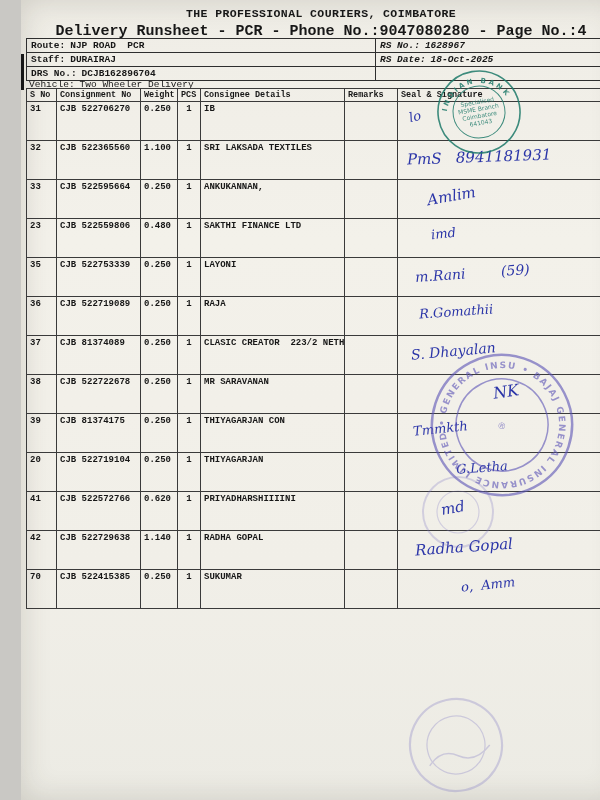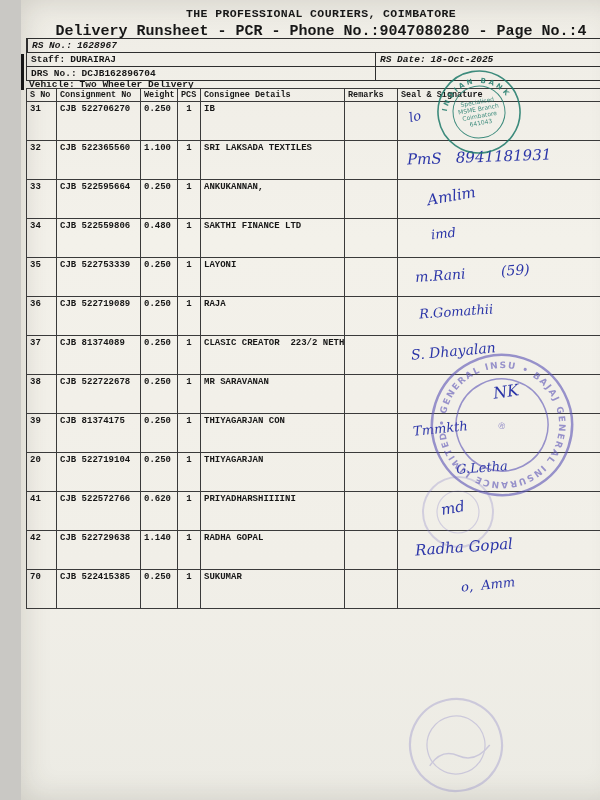--- a/index.html
+++ b/index.html
@@ -15,21 +15,21 @@
     font-size:11.5px; font-weight:bold; letter-spacing:0.4px; }
   .subtitle { position:absolute; top:23px; left:0; right:0; text-align:center;
     font-size:15px; font-weight:bold; }
   .info-box { position:absolute; left:5px; top:38px; width:586px;
     border:1px solid #2e2e2e; font-size:9.5px; font-weight:bold; }
   .info-row { display:flex; border-bottom:1px solid #2e2e2e; }
   .info-row:last-child { border-bottom:none;justify-content:center; }
   .cell-l { width:340px; padding:1px 4px; white-space:pre; }
   .cell-r { flex:1; border-left:1px solid #2e2e2e; padding:1px 4px; white-space:pre;font-style:italic; }
   .lbl { margin-right:5px; }
-  .vehicle { position:absolute; left:8px; top:79px; font-size:9.5px; font-weight:bold; }
+  .vehicle { position:absolute; left:8px; top:79px; font-size:9.5px; font-weight:normal; }
   .edge-mark { position:absolute; left:0; top:54px; width:3px; height:36px; background:#161616; }
 
   table.runsheet { position:absolute; left:5px; top:88px; width:590px;
     border-collapse:collapse; table-layout:fixed; font-size:9px; font-weight:bold; }
   .runsheet th, .runsheet td { border:1px solid #3a3a3a; vertical-align:top;
     text-align:left; overflow:hidden; }
   .runsheet th { font-size:8.5px; padding:1px 3px; height:9px;font-family:Liberation Mono, monospace; }
   .runsheet td { padding:2px 3px; height:34px; white-space:pre; }
   td.c-pcs { text-align:center; }
 
@@ -62,20 +62,21 @@
 
 <div class="page">
 
   <div class="title">THE PROFESSIONAL COURIERS, COIMBATORE</div>
   <div class="subtitle">Delivery Runsheet - PCR - Phone No.:9047080280 - Page No.:4</div>
 
   <div class="edge-mark"></div>
 
   <div class="info-box">
     <div class="info-row">
+      <div class="cell-l"><span class="lbl">Route:</span><span>NJP ROAD  PCR</span></div>
       <div class="cell-r"><span class="lbl">RS No.:</span><span>1628967</span></div>
     </div>
     <div class="info-row">
       <div class="cell-l"><span class="lbl">Staff:</span><span>DURAIRAJ</span></div>
       <div class="cell-r"><span class="lbl">RS Date:</span><span>18-Oct-2025</span></div>
     </div>
     <div class="info-row">
       <div class="cell-l"><span class="lbl">DRS No.:</span><span>DCJB162896704</span></div>
       <div class="cell-r"></div>
     </div>
@@ -129,21 +130,21 @@
       <td class="c-sno">33</td>
       <td class="c-con">CJB 522595664</td>
       <td class="c-wt">0.250</td>
       <td class="c-pcs">1</td>
       <td class="c-cons">ANKUKANNAN,</td>
       <td class="c-rem"></td>
       <td class="c-sig"><span class="sig">Amlim</span></td>
     </tr>
 
     <tr>
-      <td class="c-sno">34</td>
+      <td class="c-sno">23</td>
       <td class="c-con">CJB 522559806</td>
       <td class="c-wt">0.480</td>
       <td class="c-pcs">1</td>
       <td class="c-cons">SAKTHI FINANCE LTD</td>
       <td class="c-rem"></td>
       <td class="c-sig"><span class="sig">imd</span></td>
     </tr>
 
     <tr>
       <td class="c-sno">35</td>

